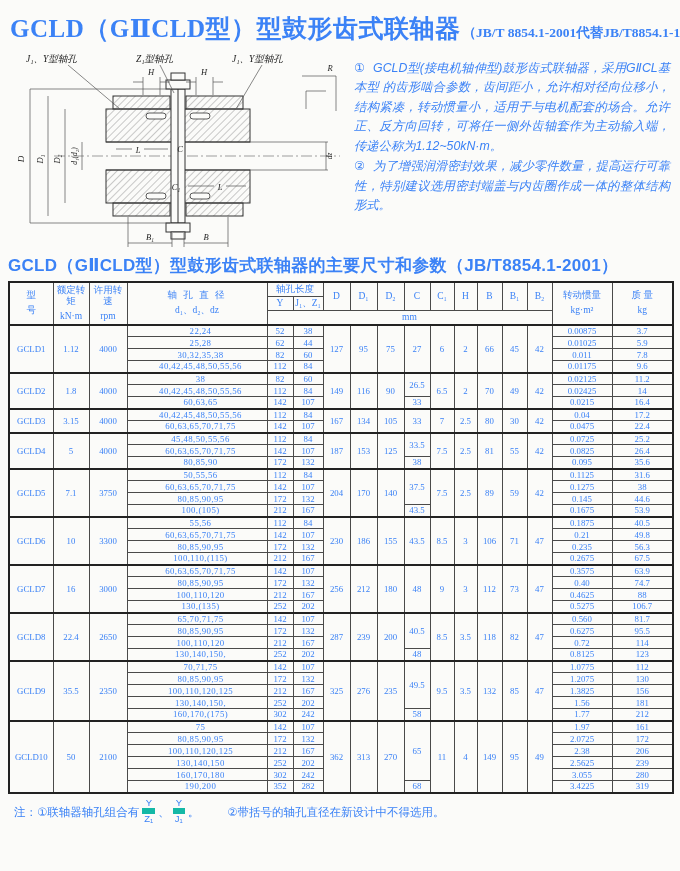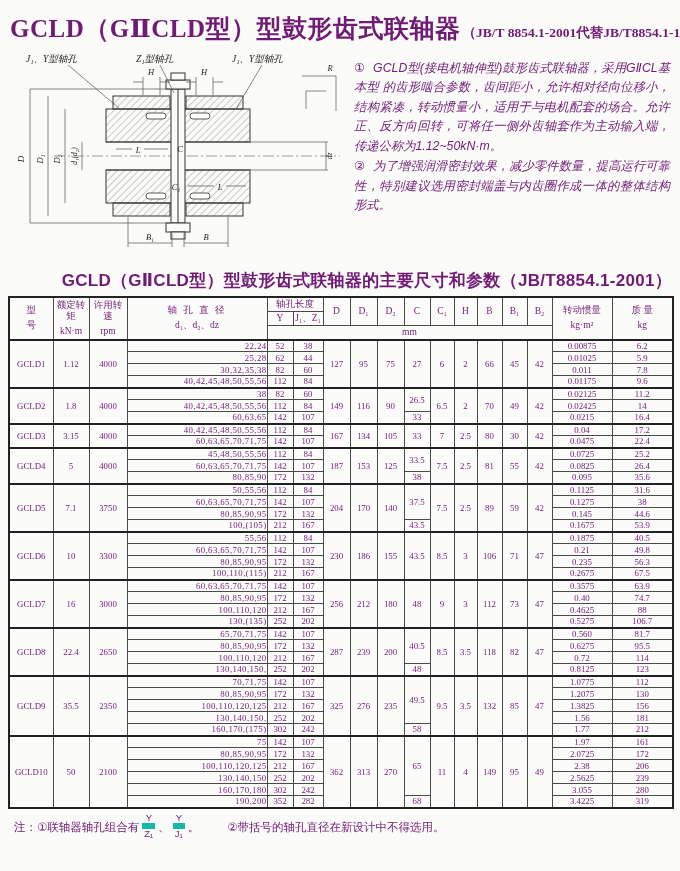--- a/index.html
+++ b/index.html
@@ -1,51 +1,51 @@
 <!DOCTYPE html>
 <html><head>
 <meta charset="utf-8">
 <style>
   * { margin:0; padding:0; box-sizing:border-box; }
   html,body { background:#e8e8e6; }
   .page {
-    width:680px; height:871px; margin:0 auto; background:#fbfbf9; color:#701a75;
+    width:680px; height:871px; margin:0 auto; background:#fbfbf9; color:#3b82f6;
     font-family:"Liberation Serif","DejaVu Serif",serif;
     padding:10px 8px 4px 8px; overflow:hidden; position:relative;
   }
   
   .doc-title { display:flex; align-items:baseline; white-space:nowrap; margin:2px 0 6px 2px; }
   .doc-title .main {
     font-family:"Liberation Serif","DejaVu Serif",serif;
     font-size:25px; font-weight:700; letter-spacing:0.5px;
   }
   .doc-title .std { font-size:13.5px; font-weight:700; margin-left:2px; }
   
   .fig-row { display:flex; gap:6px; height:200px; margin-bottom:2px;font-style:italic; }
   .drawing { width:336px; flex:0 0 336px; }
   svg text { font-family:"Liberation Serif","DejaVu Serif",serif; fill:#222; }
   .notes { flex:1; font-family:"Liberation Sans","DejaVu Sans",sans-serif;
            font-size:12.3px; line-height:1.58; padding:8px 2px 0 4px; text-align:justify; }
   .note-item { margin-bottom:1px; }
   .note-item .num { margin-right:8px; }
   
-  .tbl-title { text-align:right; font-family:"Liberation Sans","DejaVu Sans",sans-serif;
-               font-size:17px; font-weight:700; margin:18px 0 4px 0; letter-spacing:0.3px; }
+  .tbl-title { text-align:left; font-family:"Liberation Sans","DejaVu Sans",sans-serif;
+               font-size:17px; font-weight:700; margin:3px 0 4px 0; letter-spacing:0.3px; }
   
   table.dim-table { border-collapse:collapse; table-layout:fixed; width:664px; margin:0 auto;
                     font-family:"Liberation Serif","DejaVu Serif",serif; }
   .dim-table th, .dim-table td {
     border:1px solid #4a4a4a; text-align:center; vertical-align:middle;
     font-size:8.8px; font-weight:400; padding:0; height:12px; line-height:1.15;
     overflow:hidden;
   }
   .dim-table thead th { font-size:9.5px; }
   .dim-table thead .cjk { letter-spacing:2px; }
   .dim-table thead .two-line div { padding:2px 0; }
-  .dim-table td.bores { text-align:right; padding-left:7px; letter-spacing:0.4px; }
+  .dim-table td.bores { text-align:center; padding-left:7px; letter-spacing:0.4px; }
   .dim-table tr.grp td { border-top:2px solid #222; }
   .dim-table { border:2px solid #222; }
   .dim-table thead { border-bottom:1.6px solid #222; }
   
   .foot { display:flex; align-items:center; font-family:"Liberation Sans","DejaVu Sans",sans-serif;
           font-size:11.5px; margin:5px 0 8px 6px; }
   .frac { display:inline-flex; flex-direction:column; align-items:center; margin:0 3px;
           font-size:9.5px; line-height:1.1; transform:translateY(-1px); }
   .frac .bot { border-top:6px solid #14b8a6; padding:0 2px; }
   .foot .gap { width:28px; }
@@ -263,21 +263,21 @@
           <td rowspan="4">127</td>
           <td rowspan="4">95</td>
           <td rowspan="4">75</td>
           <td rowspan="4">27</td>
           <td rowspan="4">6</td>
           <td rowspan="4">2</td>
           <td rowspan="4">66</td>
           <td rowspan="4">45</td>
           <td rowspan="4">42</td>
           <td>0.00875</td>
-          <td>6.2</td>
+          <td>3.7</td>
         </tr>
         <tr>
           <td class="bores">25,28</td>
           <td>62</td>
           <td>44</td>
           <td>0.01025</td>
           <td>5.9</td>
         </tr>
         <tr>
           <td class="bores">30,32,35,38</td>

